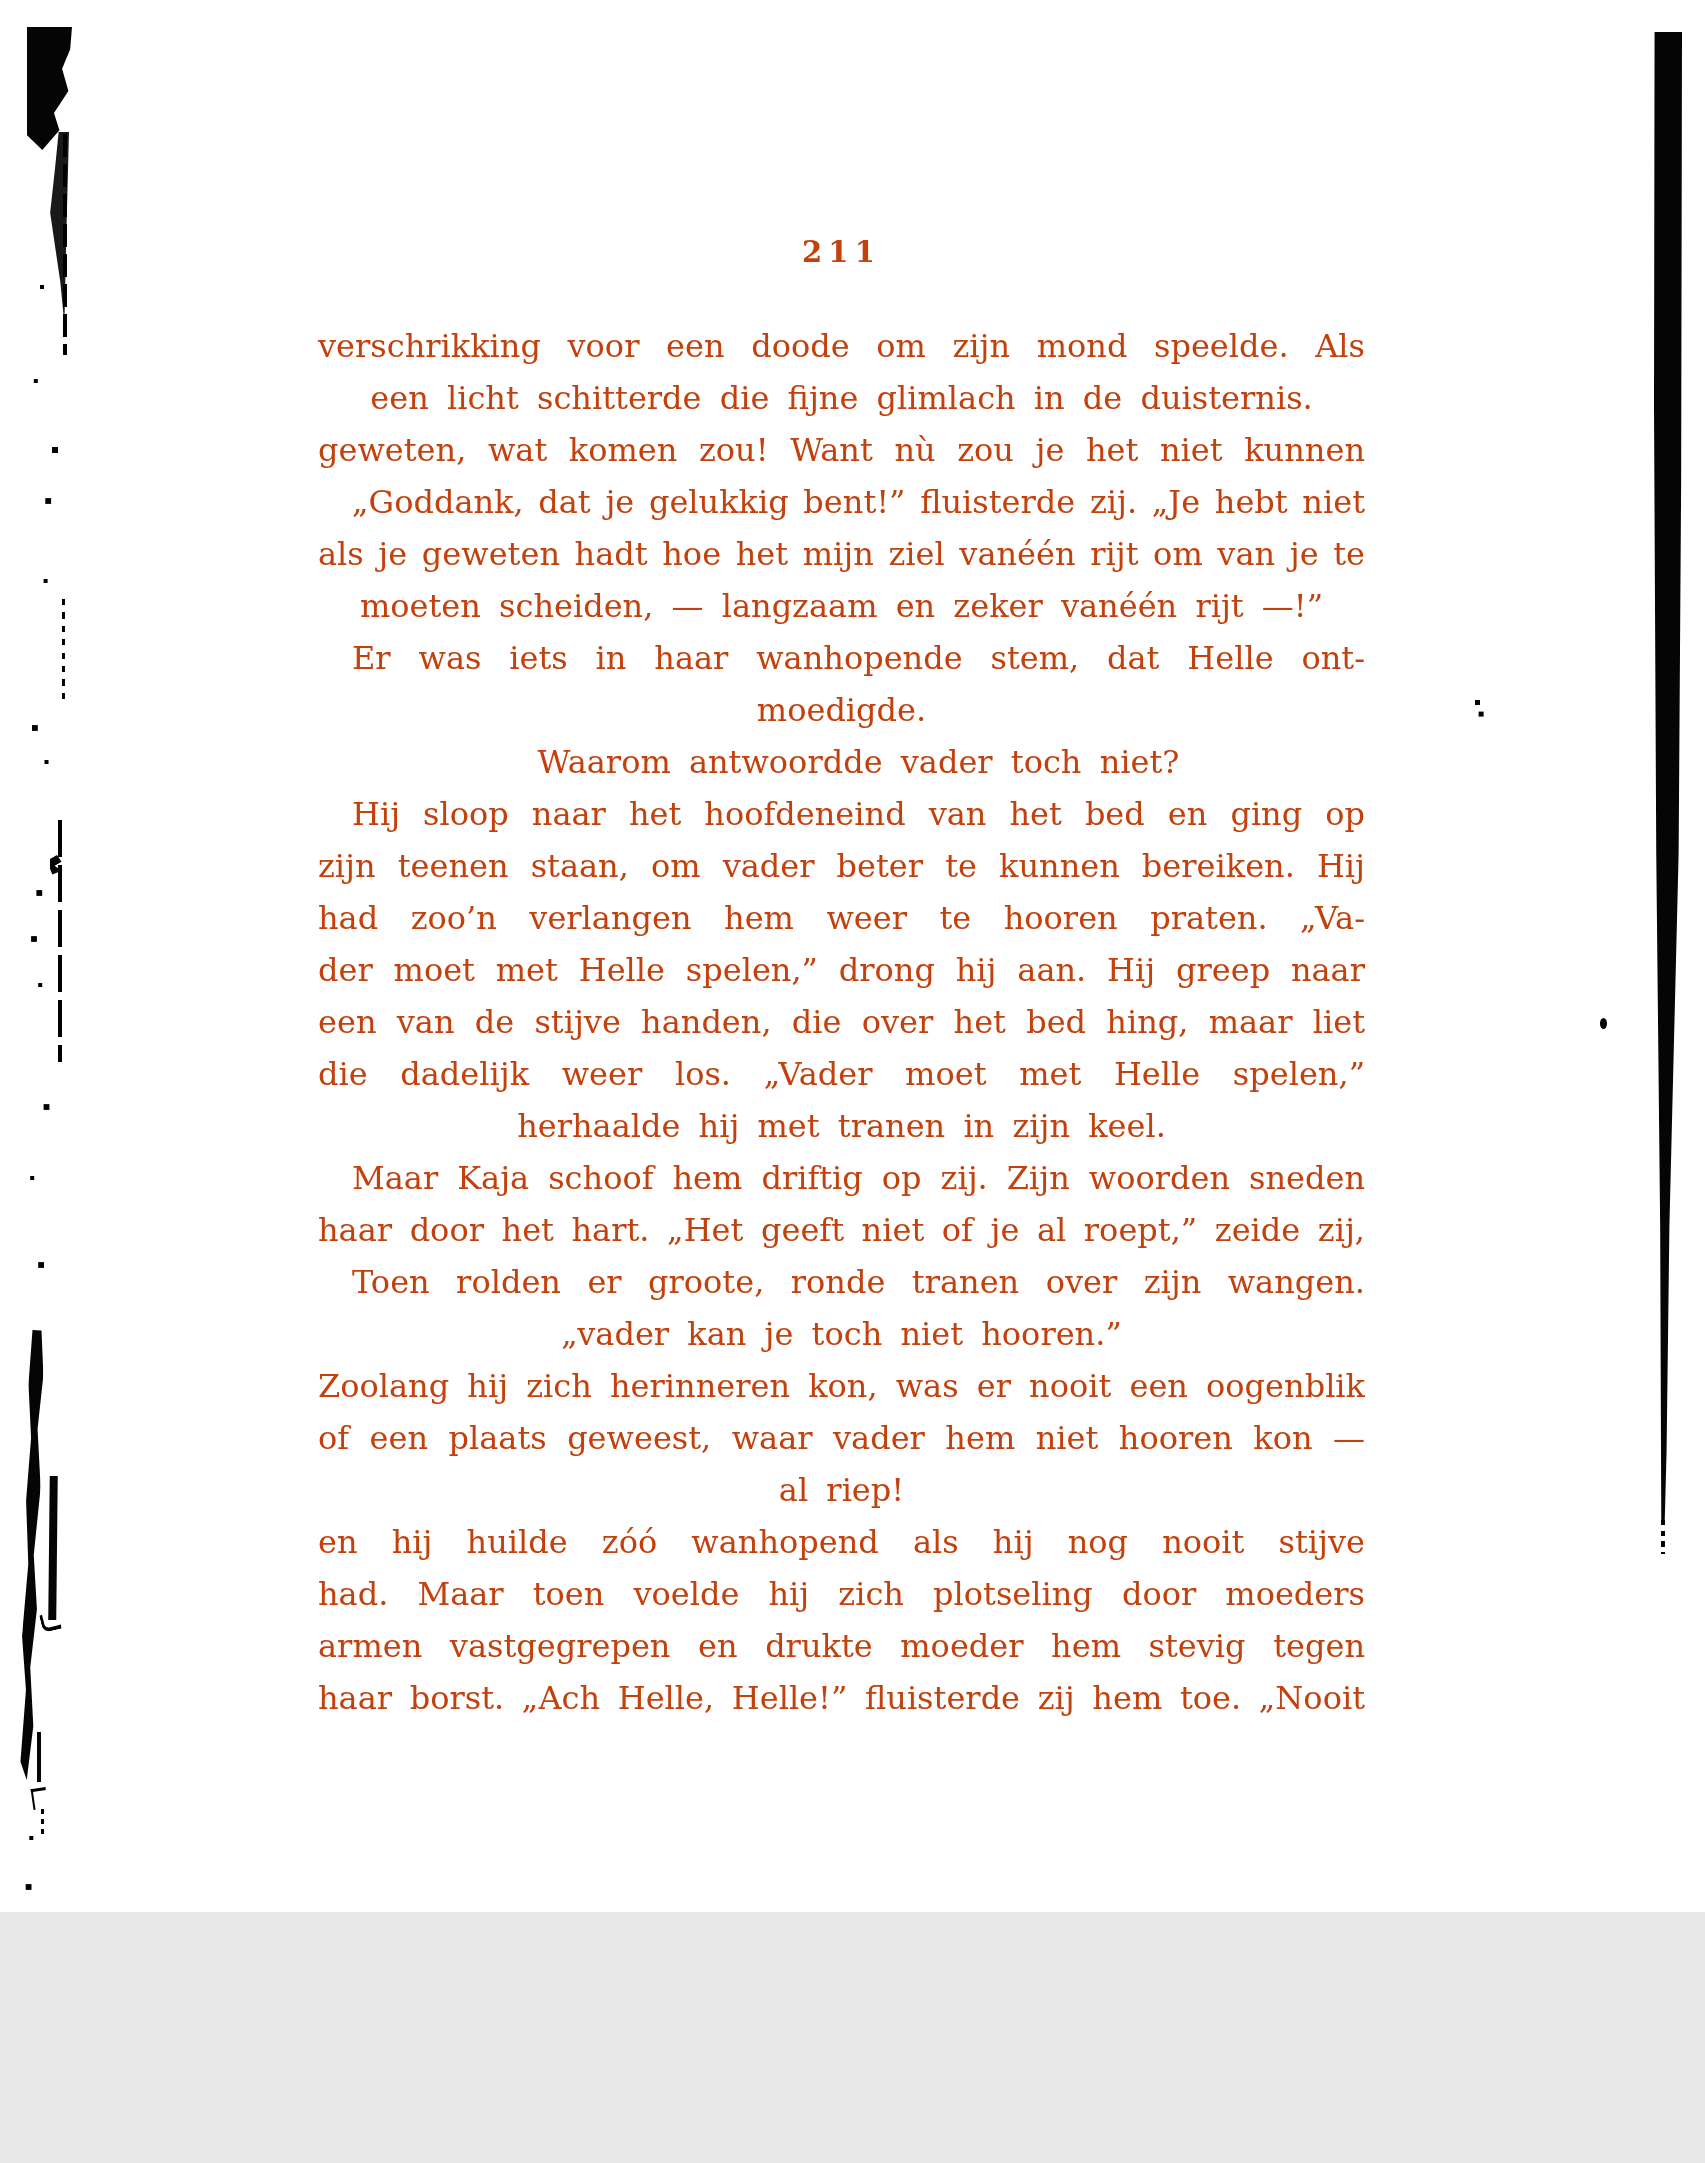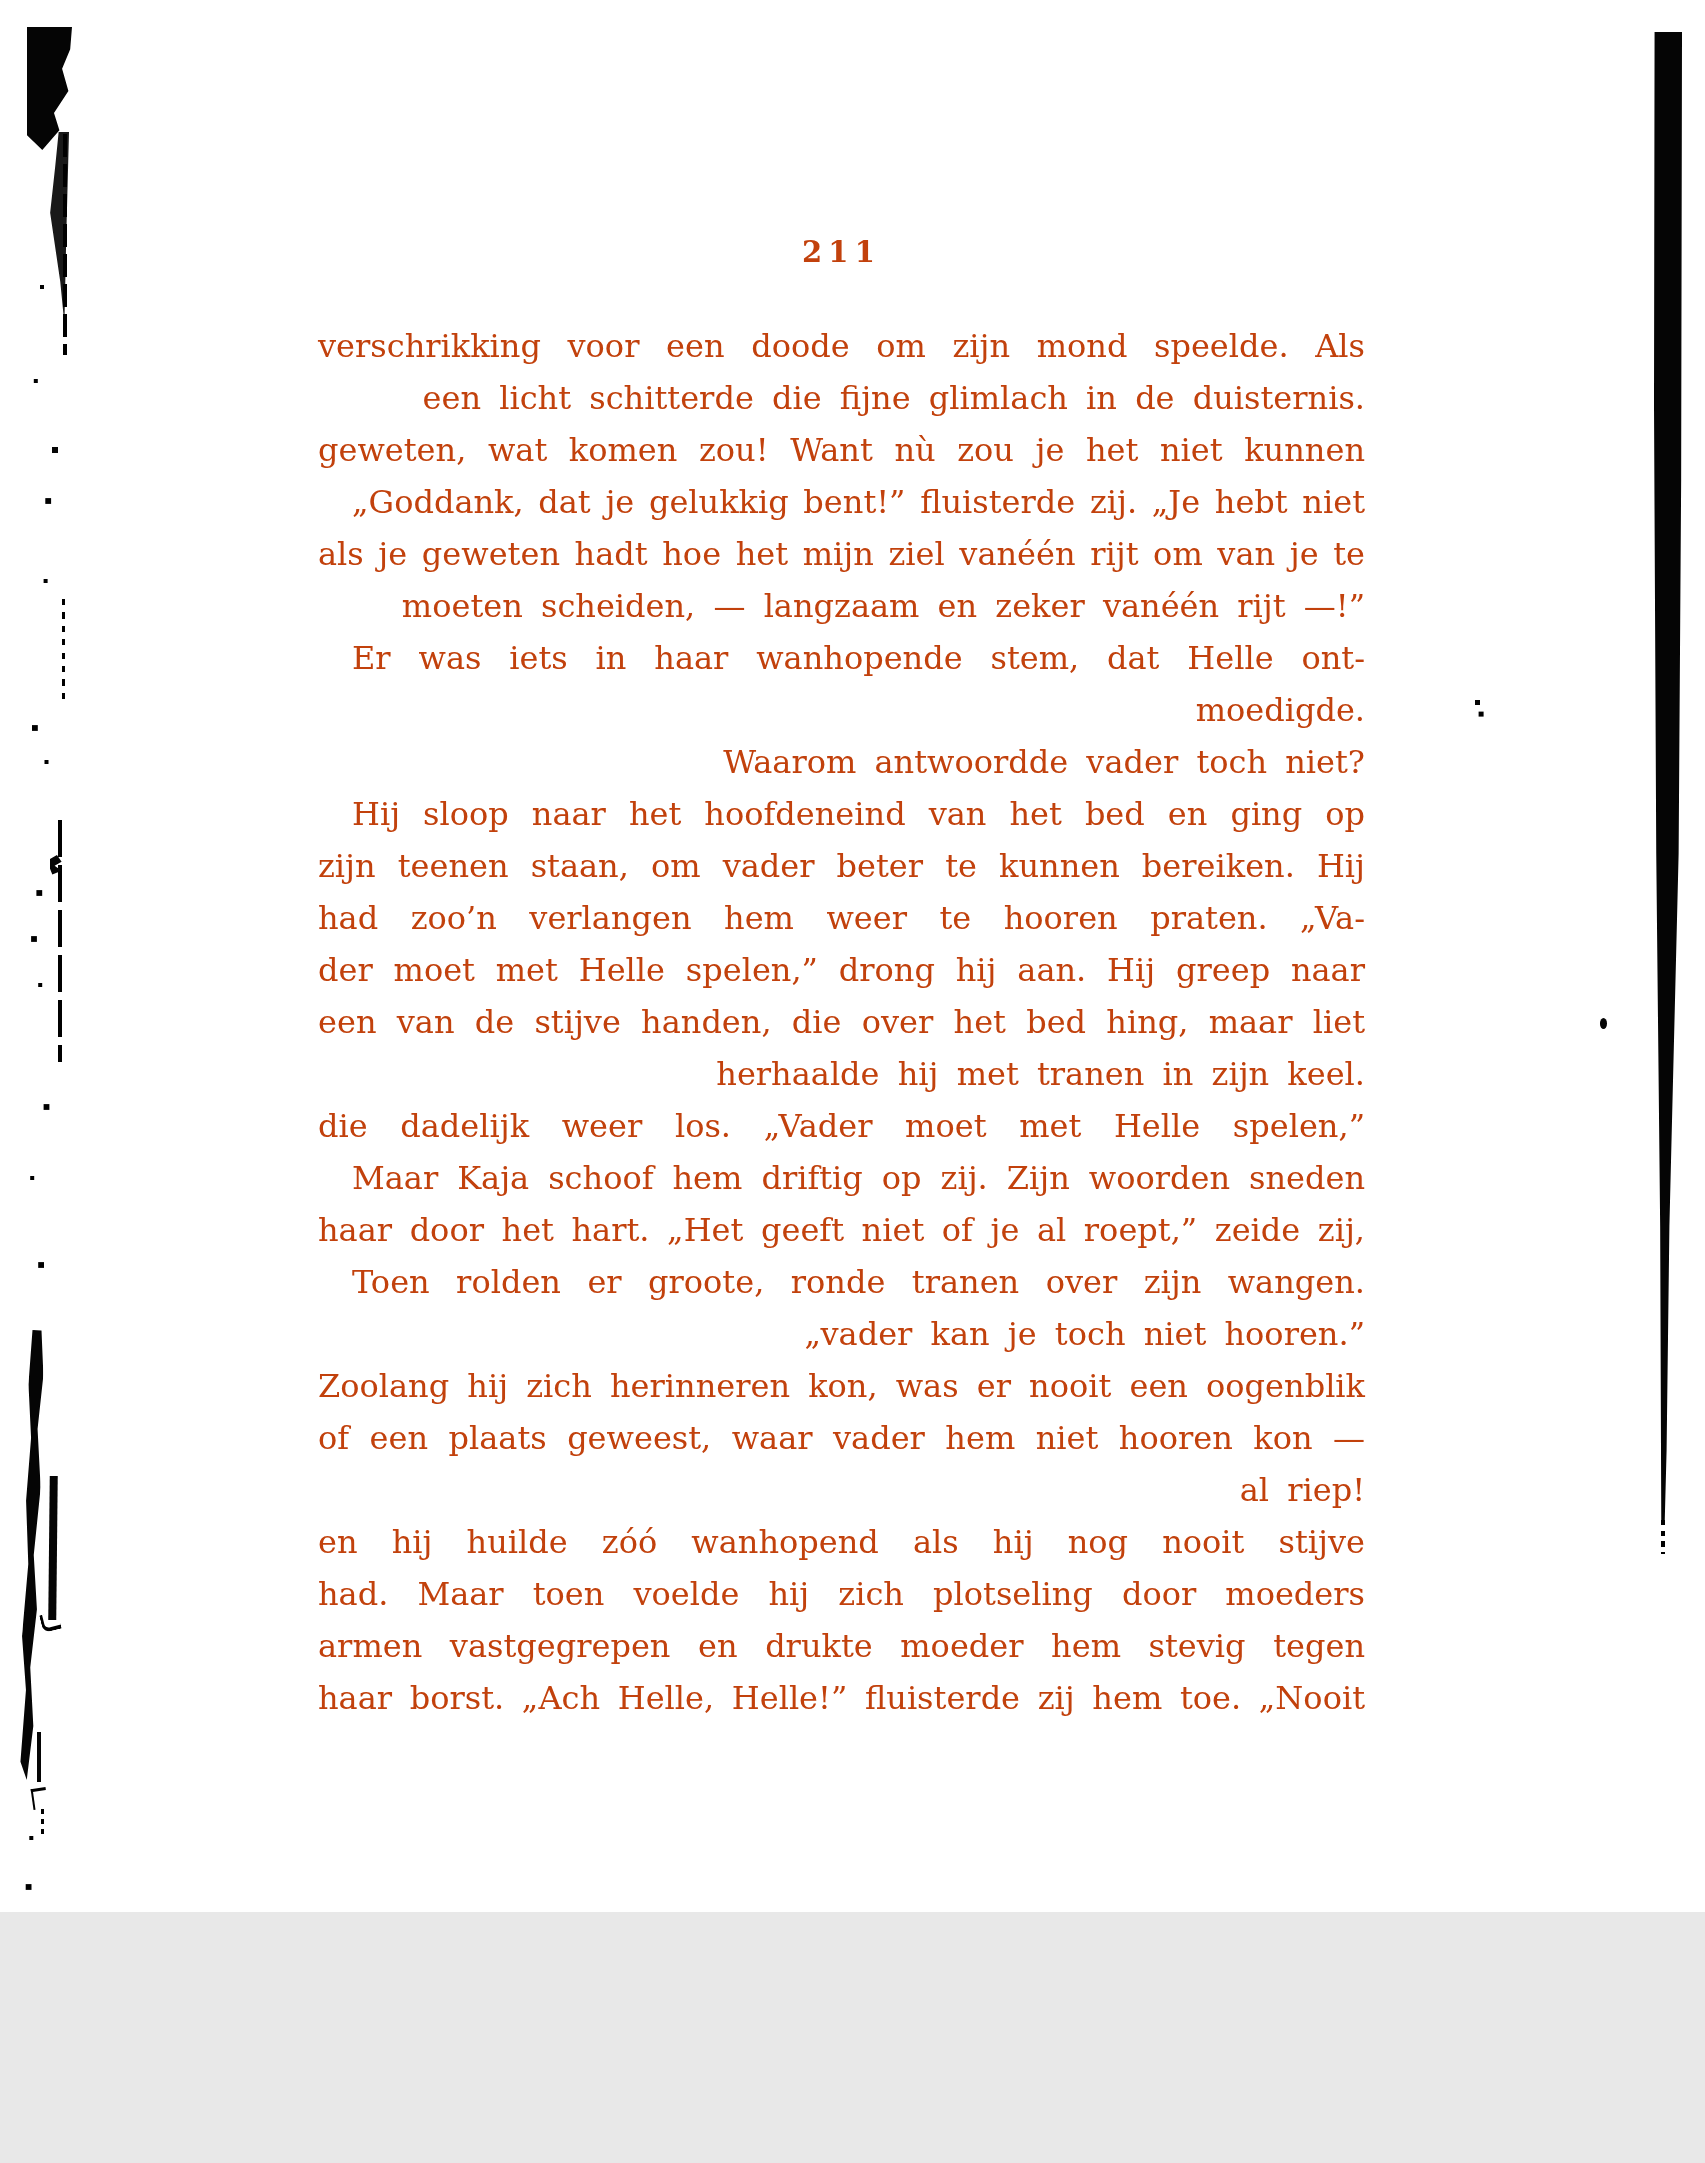--- a/index.html
+++ b/index.html
@@ -19,21 +19,21 @@
   }
   
   .text-block{
     position:absolute;left:318px;top:320px;width:1047px;
   }
   .line{
     height:52px;line-height:52px;
     font-size:32px;
     word-spacing:8px;
     white-space:nowrap;
-    text-align:right;
+    text-align:center;
   }
   .line.just{
     white-space:normal;
     word-spacing:1.8px;
     text-align:justify;
     text-align-last:justify;
   }
   .line.indent{text-indent:34px;}
   
   .art{position:absolute;background:#050505;}
@@ -94,22 +94,22 @@
       <div class="line just">als je geweten hadt hoe het mijn ziel vanéén rijt om van je te</div>
       <div class="line">moeten scheiden, — langzaam en zeker vanéén rijt —!”</div>
       <div class="line indent just">Er was iets in haar wanhopende stem, dat Helle ont-</div>
       <div class="line">moedigde.</div>
       <div class="line indent">Waarom antwoordde vader toch niet?</div>
       <div class="line indent just">Hij sloop naar het hoofdeneind van het bed en ging op</div>
       <div class="line just">zijn teenen staan, om vader beter te kunnen bereiken. Hij</div>
       <div class="line just">had zoo’n verlangen hem weer te hooren praten. „Va-</div>
       <div class="line just">der moet met Helle spelen,” drong hij aan. Hij greep naar</div>
       <div class="line just">een van de stijve handen, die over het bed hing, maar liet</div>
+      <div class="line just">die dadelijk weer los. „Vader moet met Helle spelen,”</div>
       <div class="line">herhaalde hij met tranen in zijn keel.</div>
-      <div class="line just">die dadelijk weer los. „Vader moet met Helle spelen,”</div>
       <div class="line indent just">Maar Kaja schoof hem driftig op zij. Zijn woorden sneden</div>
       <div class="line just">haar door het hart. „Het geeft niet of je al roept,” zeide zij,</div>
       <div class="line indent just">Toen rolden er groote, ronde tranen over zijn wangen.</div>
       <div class="line">„vader kan je toch niet hooren.”</div>
       <div class="line just">Zoolang hij zich herinneren kon, was er nooit een oogenblik</div>
       <div class="line just">of een plaats geweest, waar vader hem niet hooren kon —</div>
       <div class="line">al riep!</div>
       <div class="line just">en hij huilde zóó wanhopend als hij nog nooit stijve</div>
       <div class="line just">had. Maar toen voelde hij zich plotseling door moeders</div>
       <div class="line just">armen vastgegrepen en drukte moeder hem stevig tegen</div>

